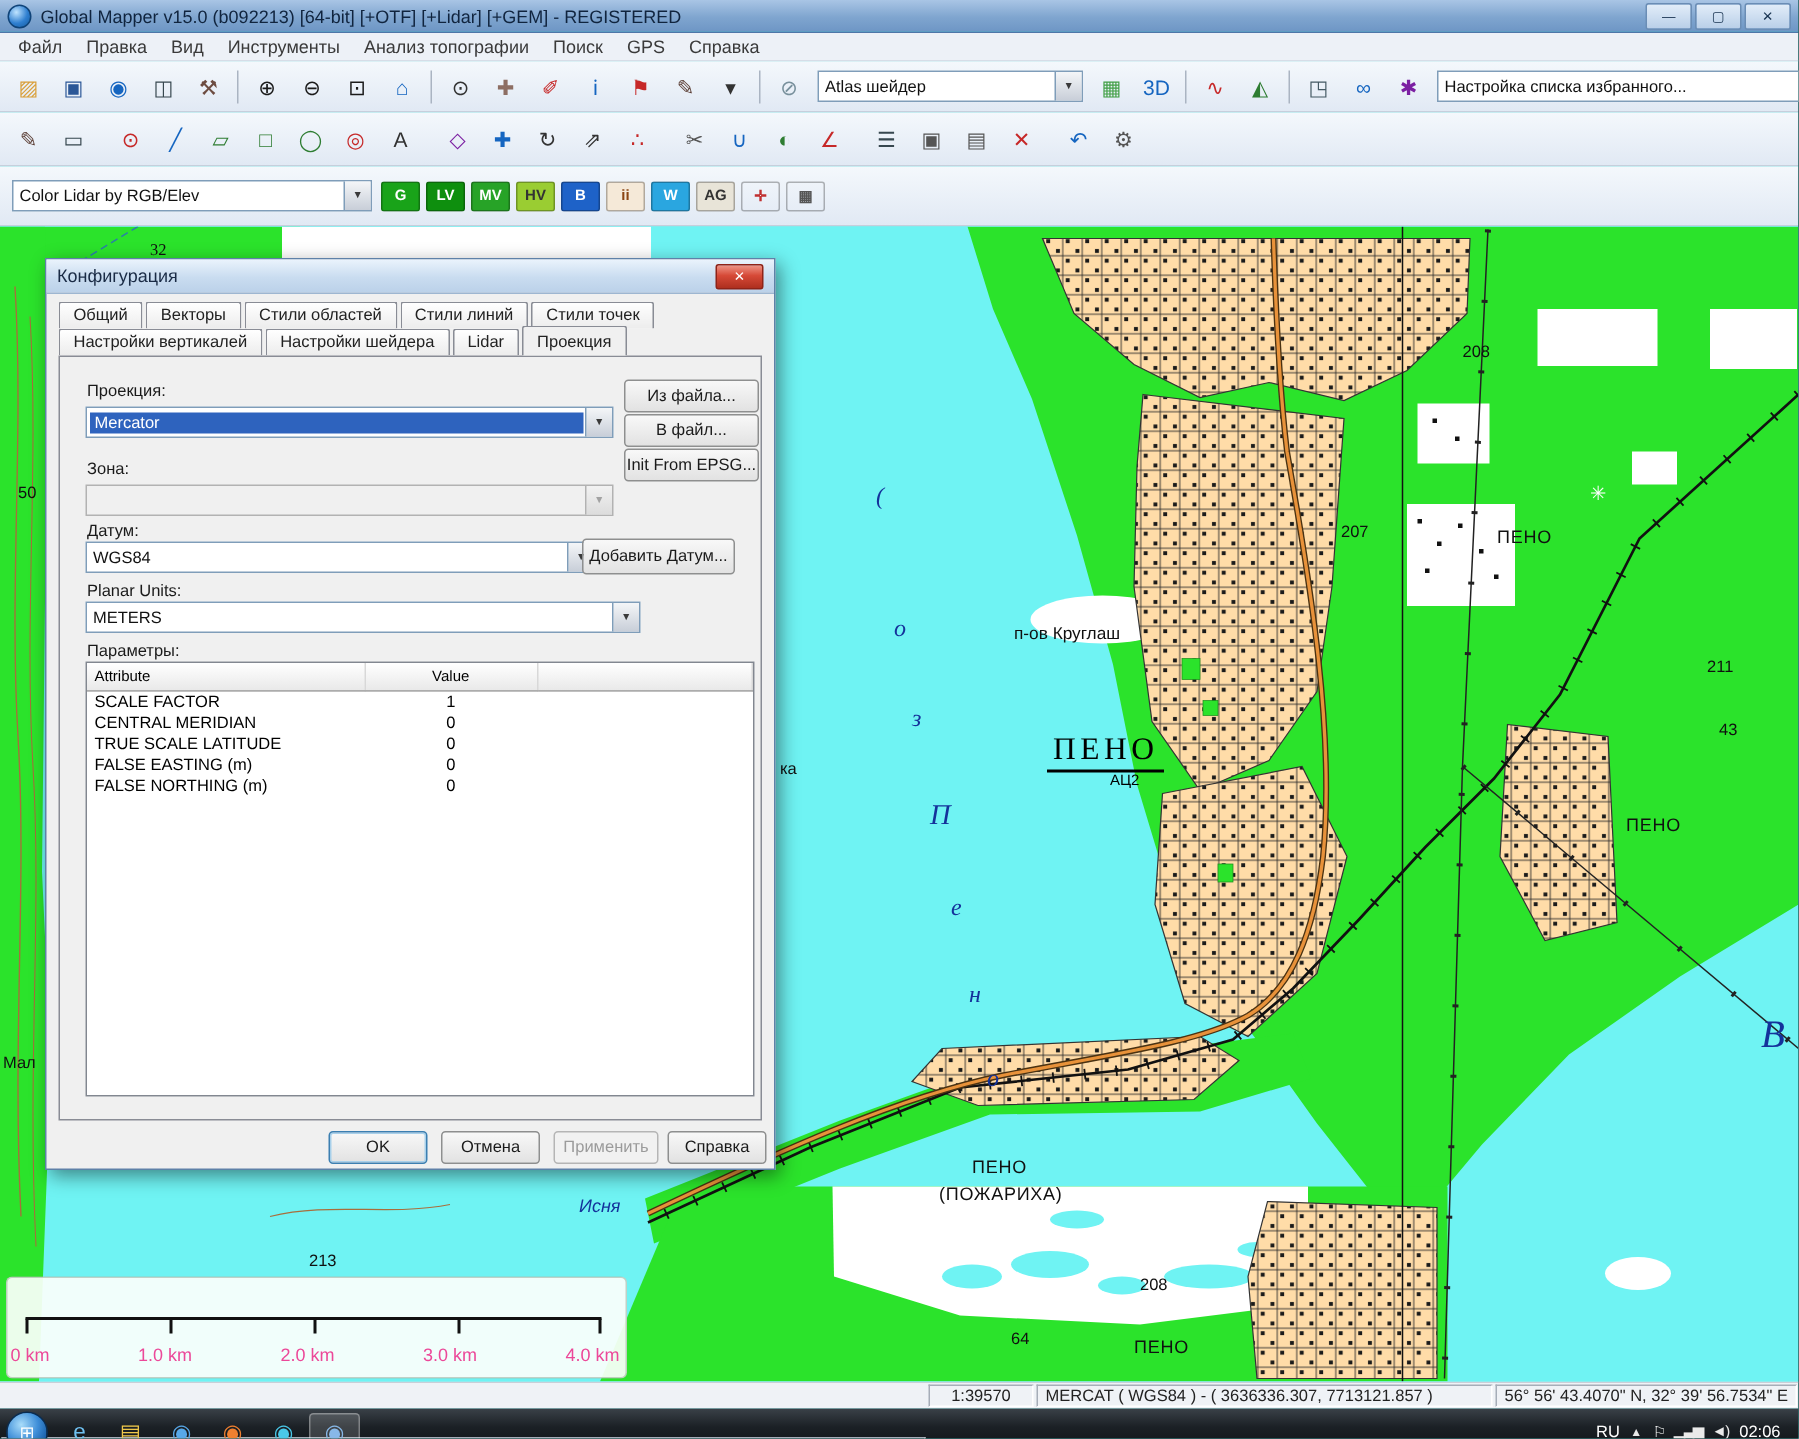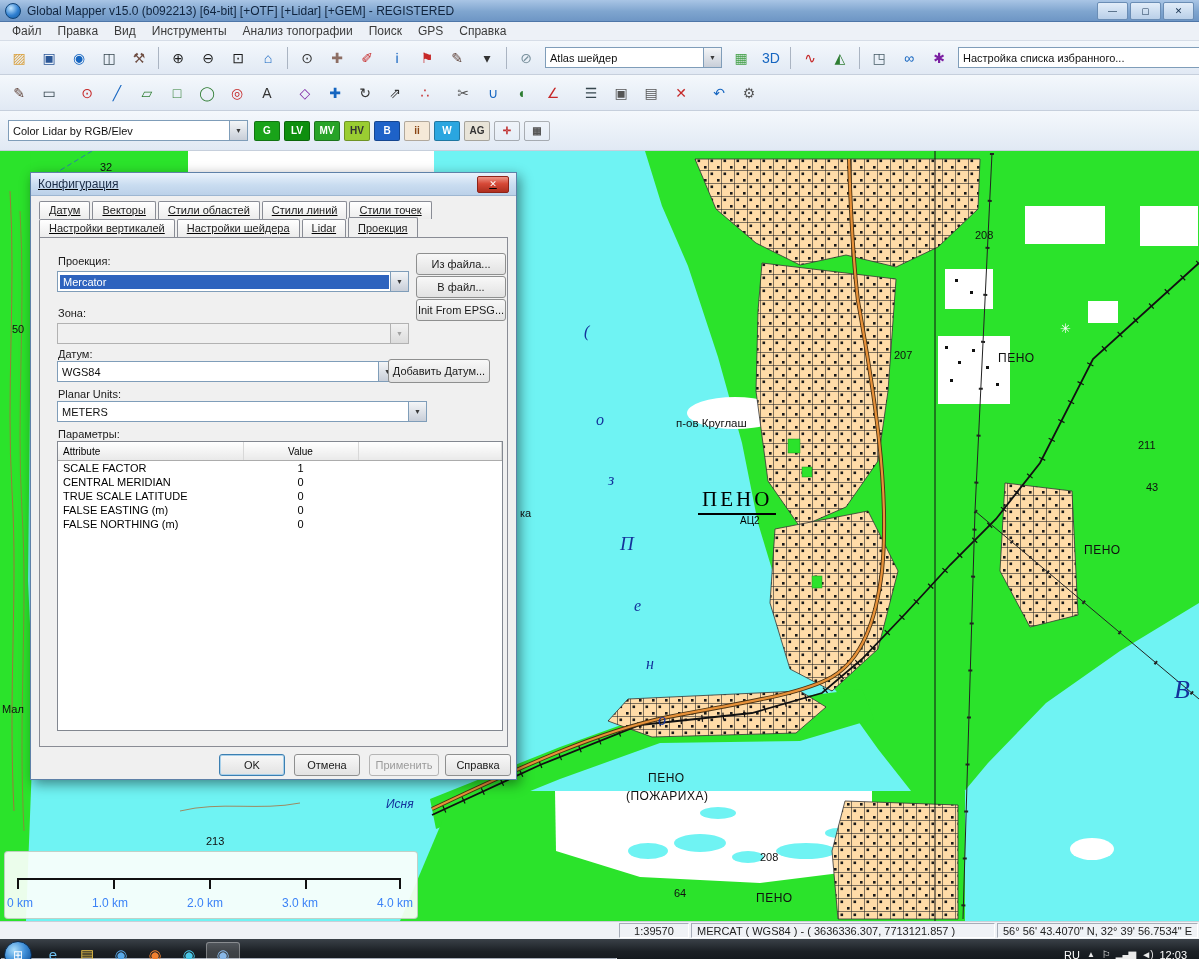--- a/index.html
+++ b/index.html
@@ -58,24 +58,24 @@
   .lake-big{font-family:"Liberation Serif",serif;font-style:italic;font-size:26px;color:#14329B;}
   .river{font-style:italic;font-size:12px;color:#14329B;}
   .star{color:#fff;font-size:13px;}
   .scalebar{position:absolute;left:4px;top:700px;width:412px;height:66px;z-index:4;
     background:rgba(252,255,252,.92);border-radius:4px;border:1px solid rgba(120,140,120,.4);}
   .ruler{position:absolute;left:12px;right:16px;top:26px;border-top:2px solid #111;}
   .tick{position:absolute;top:-1px;width:2px;height:10px;background:#111;}
   .tick:nth-child(1){left:0;} .tick:nth-child(2){left:25%;} .tick:nth-child(3){left:50%;}
   .tick:nth-child(4){left:75%;} .tick:nth-child(5){right:0;}
   .scale-labels{position:absolute;left:2px;right:4px;bottom:8px;display:flex;justify-content:space-between;}
-  .scale-label{font-size:12px;color:#3b82f6;}
+  .scale-label{font-size:12px;color:#ec4899;}
   
   .dialog{position:absolute;left:30px;top:172px;width:487px;height:608px;z-index:30;
-    background:#F0F0F0;border:1px solid #5E81A8;box-shadow:3px 4px 12px rgba(0,0,0,.45);box-sizing:border-box;text-decoration:underline;}
+    background:#F0F0F0;border:1px solid #5E81A8;box-shadow:3px 4px 12px rgba(0,0,0,.45);box-sizing:border-box;}
   .dlg-title{height:22px;background:linear-gradient(#EAF3FC,#C9DCF0 55%,#BBD1E9);
     display:flex;align-items:center;padding:0 7px;font-size:12px;color:#1A2B45;border-bottom:1px solid #9DB6D1;}
   .dlg-close{margin-left:auto;width:30px;height:15px;display:flex;align-items:center;justify-content:center;
     background:linear-gradient(#EE9486,#D64937 45%,#AE2F1F);border:1px solid #8E2318;border-radius:2px;
     color:#fff;font-size:9px;}
   .tabs{padding:5px 8px 0;}
   .tab-row{display:flex;height:18px;}
   .tab{padding:2px 9px 0;font-size:11px;color:#222;border:1px solid #898C95;border-bottom:none;
     background:linear-gradient(#FFFFFF,#ECECEC);border-radius:2px 2px 0 0;margin-right:2px;white-space:nowrap;}
   .tab.active{background:#F0F0F0;position:relative;z-index:2;margin-top:-2px;padding-top:4px;}
@@ -459,21 +459,21 @@
       <polyline fill="none" stroke="#222" stroke-width="4" stroke-dasharray="2 45" points="992,2 975,360 963,768"></polyline>
       <line x1="975" y1="360" x2="1199" y2="548" stroke="#222" stroke-width="1"></line>
       <line x1="975" y1="360" x2="1199" y2="548" stroke="#222" stroke-width="4" stroke-dasharray="2 45"></line>
 
       <line x1="92" y1="0" x2="36" y2="34" stroke="#2A7FA8" stroke-width="1" stroke-dasharray="5 3"></line>
       <path d="M180,660 C220,650 260,660 300,652" stroke="#A86E3C" stroke-width="0.8" fill="none"></path>
     </svg>
 
     <div>
 
-        <span class="mlabel num" style="left: 100px; top: 10px;">32</span>
+        <span class="mlabel num" style="left: 100px; top: 10px; font-family: Liberation Serif, serif;">32</span>
 
         <span class="mlabel num" style="left: 12px; top: 172px;">50</span>
 
         <span class="mlabel num" style="left: 975px; top: 78px;">208</span>
 
         <span class="mlabel num" style="left: 894px; top: 198px;">207</span>
 
         <span class="mlabel num" style="left: 1138px; top: 288px;">211</span>
 
         <span class="mlabel num" style="left: 1146px; top: 330px;">43</span>
@@ -545,21 +545,21 @@
   </div>
 
   <div class="dialog">
     <div class="dlg-title">
       <span>Конфигурация</span>
       <span class="dlg-close">✕</span>
     </div>
     <div class="tabs">
       <div class="tab-row">
 
-      <span class="tab">Датум</span>
+      <span class="tab">Общий</span>
           <span class="tab">Векторы</span>
           <span class="tab">Стили областей</span>
           <span class="tab">Стили линий</span>
           <span class="tab">Стили точек</span>
         </div>
       <div class="tab-row">
 
       <span class="tab">Настройки вертикалей</span>
           <span class="tab">Настройки шейдера</span>
           <span class="tab">Lidar</span>
@@ -686,17 +686,17 @@
       </div>
     <div class="tray">
       <span>RU</span>
       <span class="tray-arrow">▲</span>
       <span class="icon-group" style="display:flex;gap:6px;">
 
       <span class="tray-icon">⚐</span>
           <span class="tray-icon">▂▄▆</span>
           <span class="tray-icon">◄)</span>
         </span>
-      <span class="tray-time">12:03</span>
+      <span class="tray-time">02:06</span>
     </div>
   </div>
 
 </div>
 
 </body></html>

